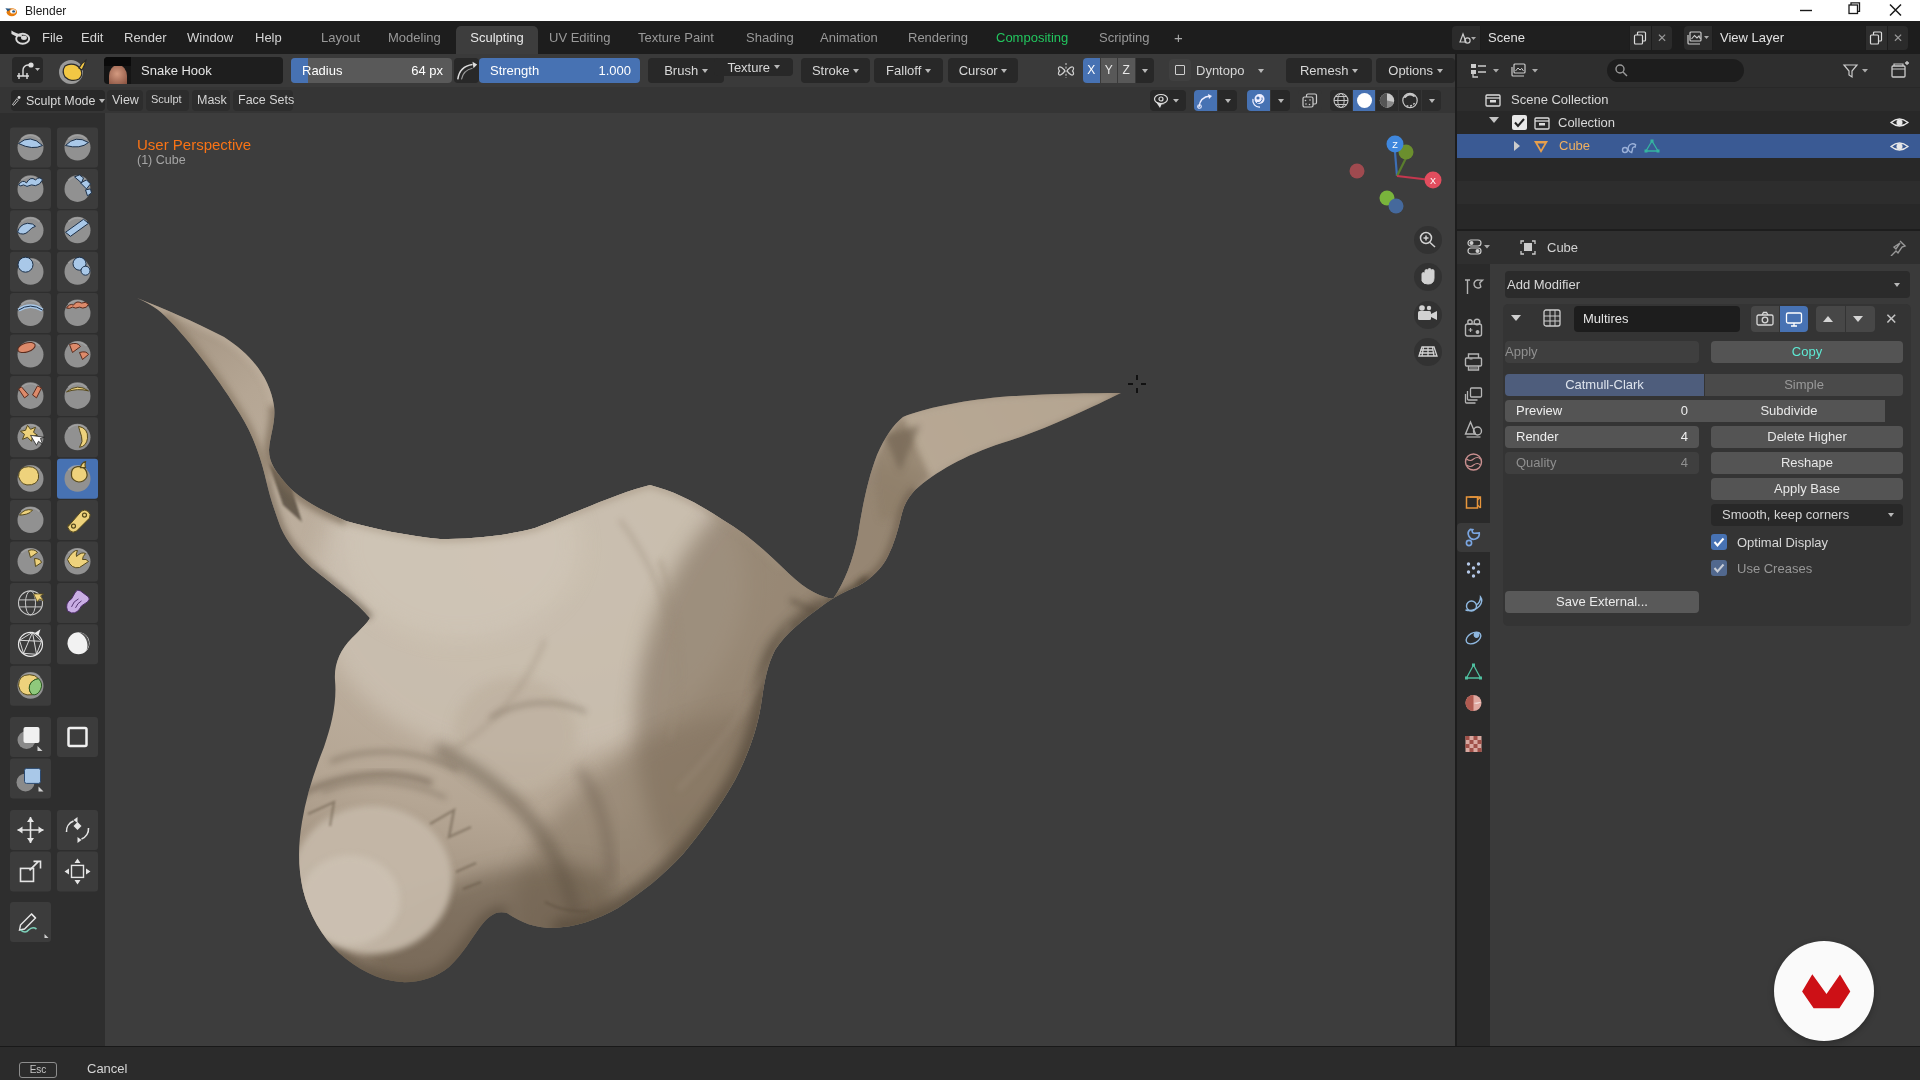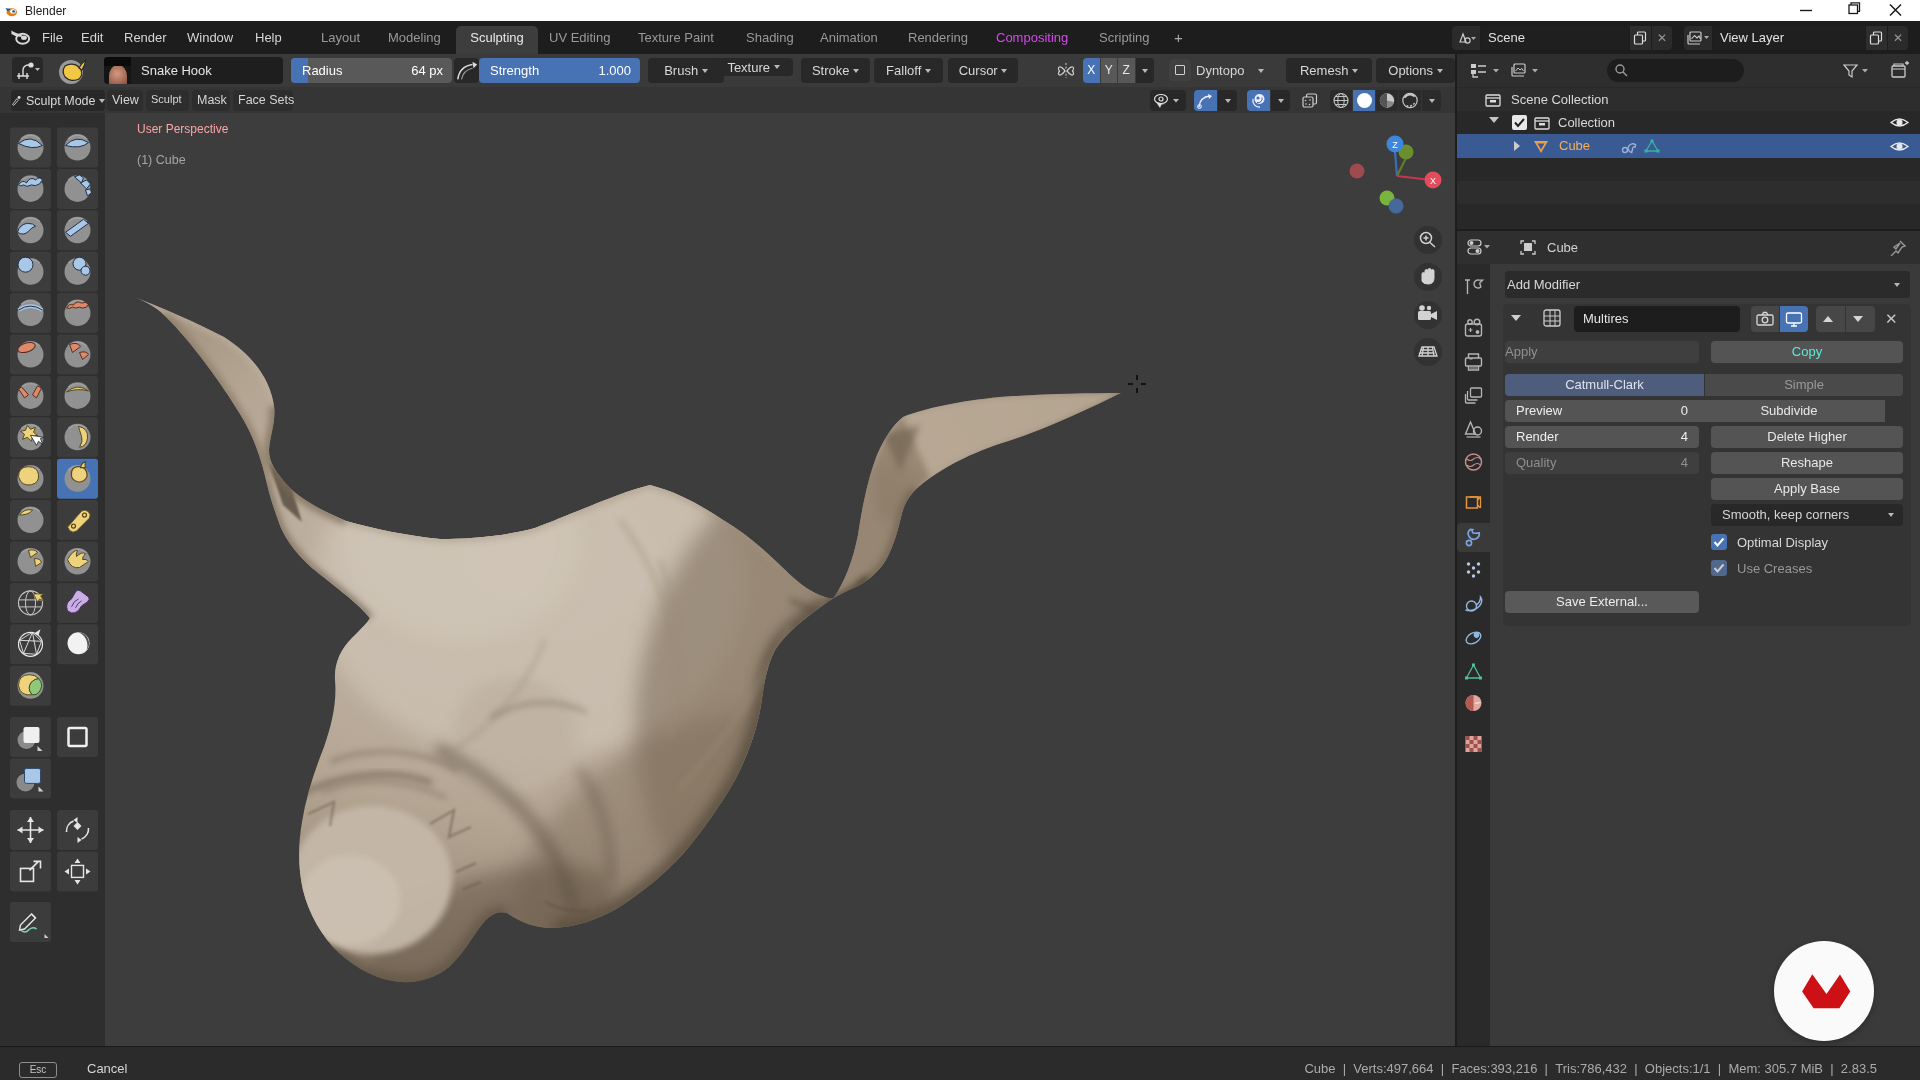--- a/index.html
+++ b/index.html
@@ -46,21 +46,21 @@
   <div class="abs txt" style="left:255px;top:9px">Help</div>
 
   <div class="abs" style="left:321px;top:9px;color:#999;font-size:13px">Layout</div>
   <div class="abs" style="left:388px;top:9px;color:#999;font-size:13px">Modeling</div>
   <div class="abs" style="left:456px;top:5px;width:82px;height:28px;background:#3d3d3d;border-radius:5px 5px 0 0;color:#e8e8e8;font-size:13px;text-align:center;line-height:24px">Sculpting</div>
   <div class="abs" style="left:549px;top:9px;color:#999;font-size:13px">UV Editing</div>
   <div class="abs" style="left:638px;top:9px;color:#999;font-size:13px">Texture Paint</div>
   <div class="abs" style="left:746px;top:9px;color:#999;font-size:13px">Shading</div>
   <div class="abs" style="left:820px;top:9px;color:#999;font-size:13px">Animation</div>
   <div class="abs" style="left:908px;top:9px;color:#999;font-size:13px">Rendering</div>
-  <div class="abs" style="left:996px;top:9px;color:#d946ef;font-size:13px">Compositing</div>
+  <div class="abs" style="left:996px;top:9px;color:#22c55e;font-size:13px">Compositing</div>
   <div class="abs" style="left:1099px;top:9px;color:#999;font-size:13px">Scripting</div>
   <div class="abs" style="left:1174px;top:8px;color:#aaa;font-size:15px">+</div>
 
   <div class="abs" style="left:1452px;top:5px;width:28px;height:24px;background:#2b2b2b;border-radius:4px 0 0 4px"></div>
   <svg class="abs" style="left:1455px;top:10px" width="24" height="14" viewBox="0 0 24 14">
     <path d="M5,11 L8,3 L11,11 Z" fill="none" stroke="#ccc" stroke-width="1.2"></path>
     <circle cx="12.5" cy="9.5" r="2.6" fill="none" stroke="#ccc" stroke-width="1.2"></circle>
     <path d="M18,10 l2.5,3 l2.5,-3" fill="#aaa" transform="translate(-2,-4)"></path>
   </svg>
   <div class="abs" style="left:1481px;top:5px;width:148px;height:24px;background:#1f1f1f;color:#e2e2e2;font-size:13px;line-height:24px;padding-left:7px">Scene</div>
@@ -335,21 +335,21 @@
       <path d="M903,417 C925,408 960,401 1000,397 C1040,394 1085,393 1121,393 C1090,408 1045,430 1002,443 C975,452 950,463 930,477 L905,460 Z" fill="#b8a995" opacity="0.9" filter="url(#blur3)"></path>
       <path d="M877,455 C885,437 893,425 903,417 L930,477 C915,490 906,500 901,517 L880,520 C875,495 873,475 877,455 Z" fill="#8f7f6b" opacity="0.75" filter="url(#blur3)"></path>
       <path d="M884,435 L920,425 L900,472 Z" fill="#6e6050" opacity="0.6" filter="url(#blur3)"></path>
       <path d="M915,490 C906,500 903,508 901,517 C898,530 894,544 888,556 C882,568 872,578 858,586" fill="none" stroke="#70614f" stroke-width="9" opacity="0.7" filter="url(#blur3)"></path>
 
       <path d="M826,603 C842,596 856,589 868,578" stroke="#473c2f" stroke-width="7" fill="none" opacity="0.75" filter="url(#blur3)"></path>
       <path d="M790,600 C810,608 822,616 832,628" stroke="#5a4d3e" stroke-width="6" fill="none" opacity="0.5" filter="url(#blur3)"></path>
     </g>
   </svg>
 
-  <div class="abs" style="left:137px;top:9px;color:#fca5a5;font-size:12px">User Perspective</div>
+  <div class="abs" style="left:137px;top:23px;color:#f97316;font-size:15px">User Perspective</div>
   <div class="abs" style="left:137px;top:40px;color:#a5a5a5;font-size:12.5px">(1) Cube</div>
 
   <svg class="abs" style="left:1128px;top:262px" width="18" height="18" viewBox="0 0 18 18">
     <path d="M9,0 v5 M9,13 v5 M0,9 h5 M13,9 h5" stroke="#111" stroke-width="2"></path>
   </svg>
 </div>
 
 <div class="abs" id="ltoolbar" style="left:0;top:113px;width:105px;height:933px;background:#2e2e2e;">
 <svg class="abs" style="left:0;top:0" width="105" height="933" viewBox="0 0 105 933">
 <rect x="10" y="14.5" width="41" height="40" rx="3" fill="#3c3c3c"></rect>
@@ -791,16 +791,15 @@
         </svg>
   </div>
   <div class="abs" style="left:280px;top:330px;color:#979797;font-size:13px">Use Creases</div>
 
   <div class="abs" style="left:48px;top:360px;width:194px;height:22px;background:#595959;border-radius:4px;color:#ebebeb;font-size:13px;text-align:center;line-height:22px">Save External...</div>
 </div>
 
 <div class="abs" id="statusbar" style="left:0;top:1046px;width:1920px;height:34px;background:#2b2b2b;border-top:1px solid #191919;">
   <div class="abs" style="left:19px;top:15px;width:38px;height:16px;border:1px solid #8d8d8d;border-radius:3px;color:#c5c5c5;font-size:10px;text-align:center;line-height:14px">Esc</div>
   <div class="abs" style="left:87px;top:14px;color:#d5d5d5;font-size:13px">Cancel</div>
-  <div class="abs" style="right:43px;top:14px;color:#ababab;font-size:13px">Cube&nbsp; | &nbsp;Verts:497,664&nbsp; | &nbsp;Faces:393,216&nbsp; | &nbsp;Tris:786,432&nbsp; | &nbsp;Objects:1/1&nbsp; | &nbsp;Mem: 305.7 MiB&nbsp; | &nbsp;2.83.5</div>
 </div>
 
 </div>
 
 </body></html>

